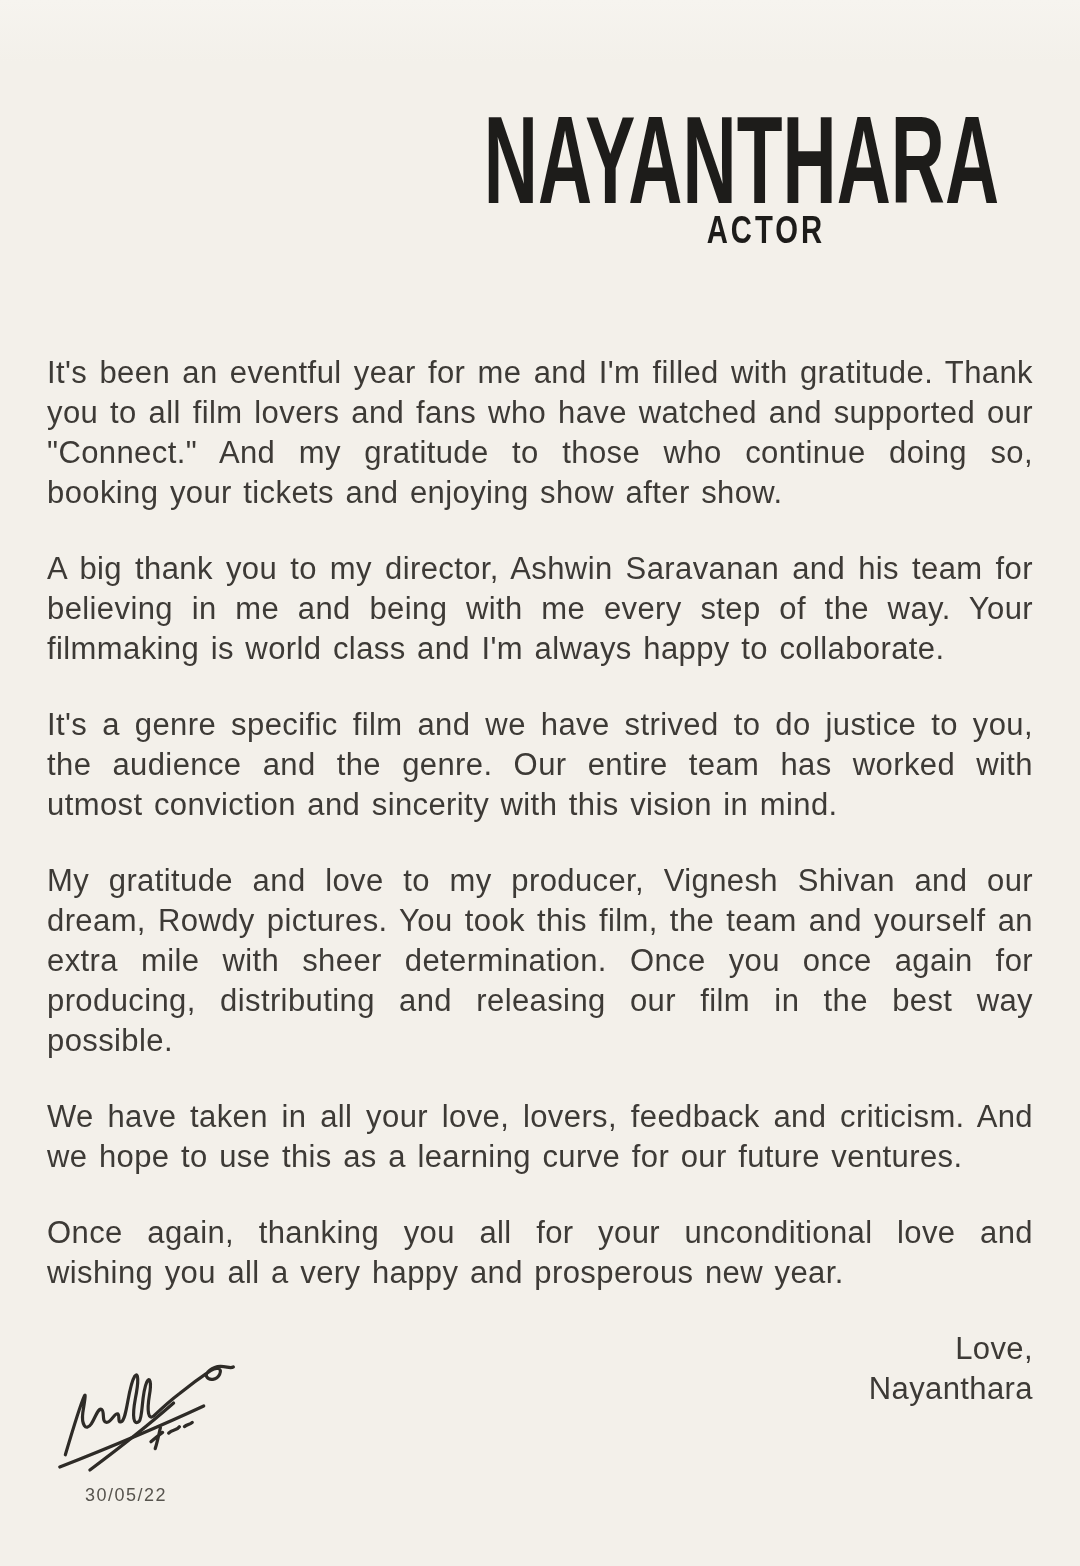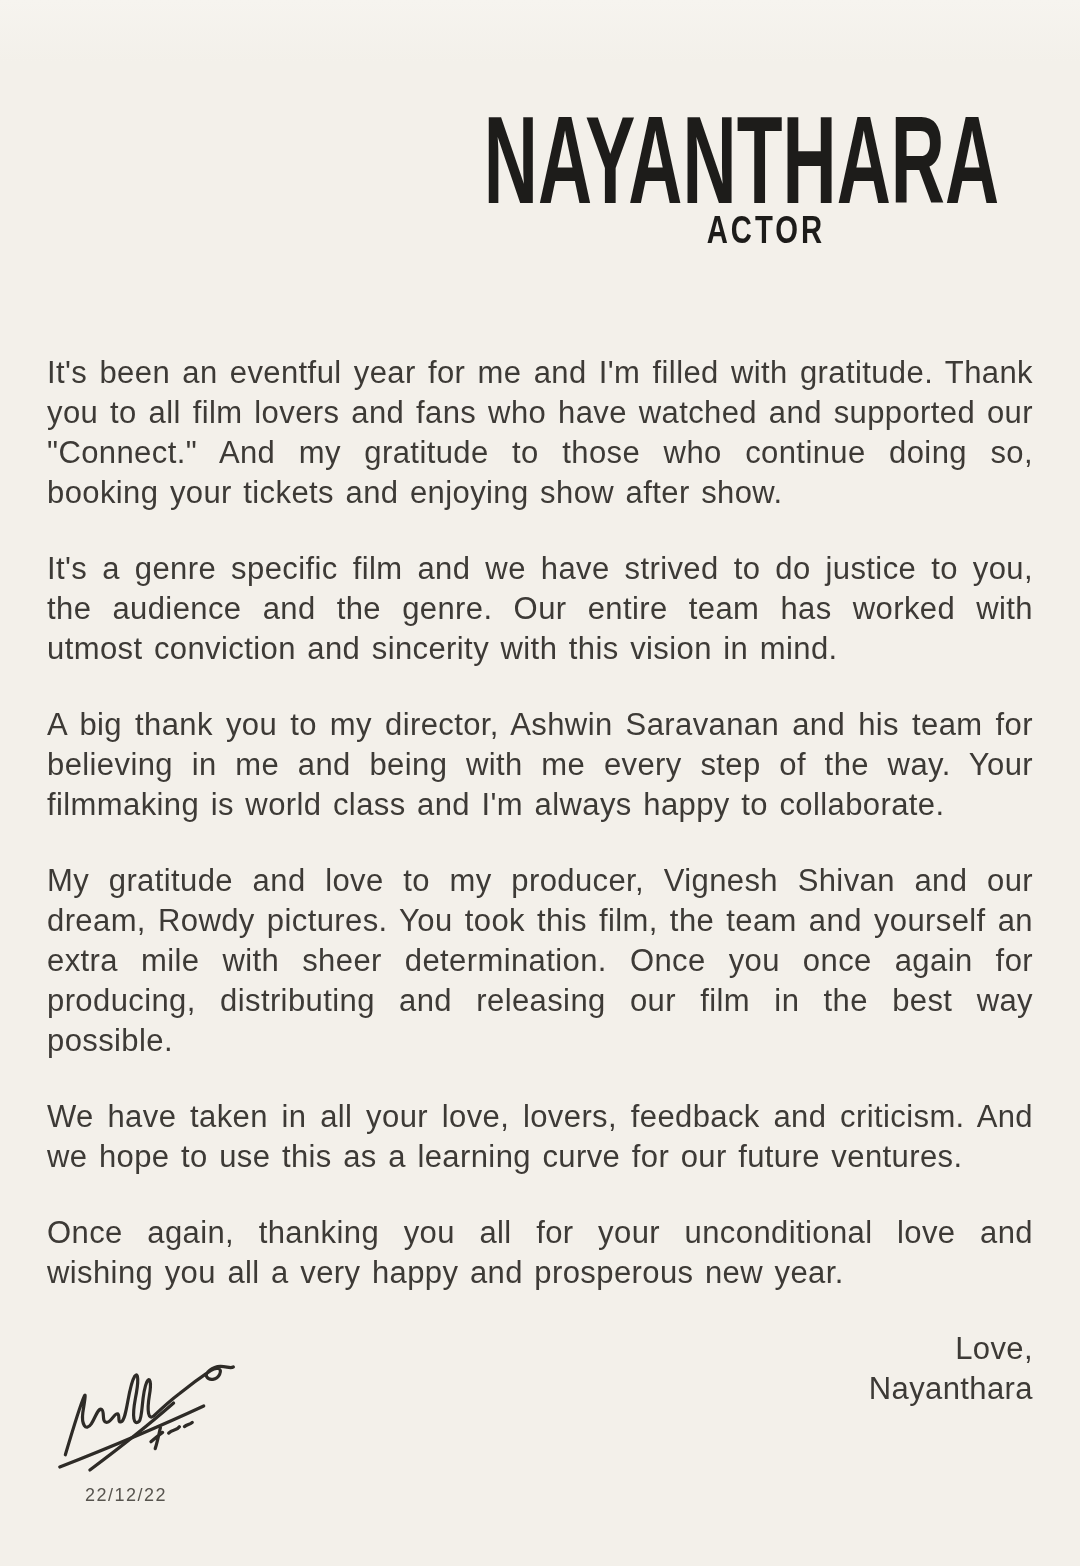--- a/index.html
+++ b/index.html
@@ -104,35 +104,35 @@
   <div class="title-wrap">
     <div class="title">NAYANTHARA</div>
   </div>
 
   <div class="subtitle-wrap">
     <div class="subtitle">ACTOR</div>
   </div>
 
   <div class="letter-body">
     <p>It's been an eventful year for me and I'm filled with gratitude. Thank you to all film lovers and fans who have watched and supported our "Connect." And my gratitude to those who continue doing so, booking your tickets and enjoying show after show.</p>
+    <p>A big thank you to my director, Ashwin Saravanan and his team for believing in me and being with me every step of the way. Your filmmaking is world class and I'm always happy to collaborate.</p>
     <p>It's a genre specific film and we have strived to do justice to you, the audience and the genre. Our entire team has worked with utmost conviction and sincerity with this vision in mind.</p>
-    <p>A big thank you to my director, Ashwin Saravanan and his team for believing in me and being with me every step of the way. Your filmmaking is world class and I'm always happy to collaborate.</p>
     <p>My gratitude and love to my producer, Vignesh Shivan and our dream, Rowdy pictures. You took this film, the team and yourself an extra mile with sheer determination. Once you once again for producing, distributing and releasing our film in the best way possible.</p>
     <p>We have taken in all your love, lovers, feedback and criticism. And we hope to use this as a learning curve for our future ventures.</p>
     <p>Once again, thanking you all for your unconditional love and wishing you all a very happy and prosperous new year.</p>
     <div class="closing">
       <div>Love,</div>
       <div>Nayanthara</div>
     </div>
   </div>
 
   <div class="signature">
     <svg viewBox="0 0 185 118" xmlns="http://www.w3.org/2000/svg" fill="none" stroke="#2e2b27" stroke-width="3.2" stroke-linecap="round" stroke-linejoin="round">
       <path d="M12,96 C20,72 28,48 33,38 C35,34 33,44 31,54 C29,66 33,74 39,66 C44,59 46,50 50,52 C53,54 49,66 55,65 C60,64 63,55 66,57 C68,59 65,66 69,65 C75,63 77,30 84,20 C88,15 88,25 84,42 C80,60 81,70 87,65 C91,61 90,38 96,26 C99,20 101,26 98,40 C95,55 96,65 102,60 C110,53 118,46 128,39 C140,30 152,22 160,17 C167,13 172,15 169,21 C166,27 158,27 156,23 C154,19 162,13 170,13 C176,13 180,16 183,14"></path>
       <path d="M6,108 C40,96 100,74 152,52"></path>
       <path d="M122,48 C100,66 62,94 36,112"></path>
       <path d="M98,86 C103,82 107,79 110,77 M108,72 C106,80 104,88 102,93 M116,78 C120,74 124,76 127,72 M132,72 C135,70 138,70 140,68"></path>
     </svg>
   </div>
 
-  <div class="date">22/12/22</div>
+  <div class="date">30/05/22</div>
 
 </div>
 
 </body></html>

